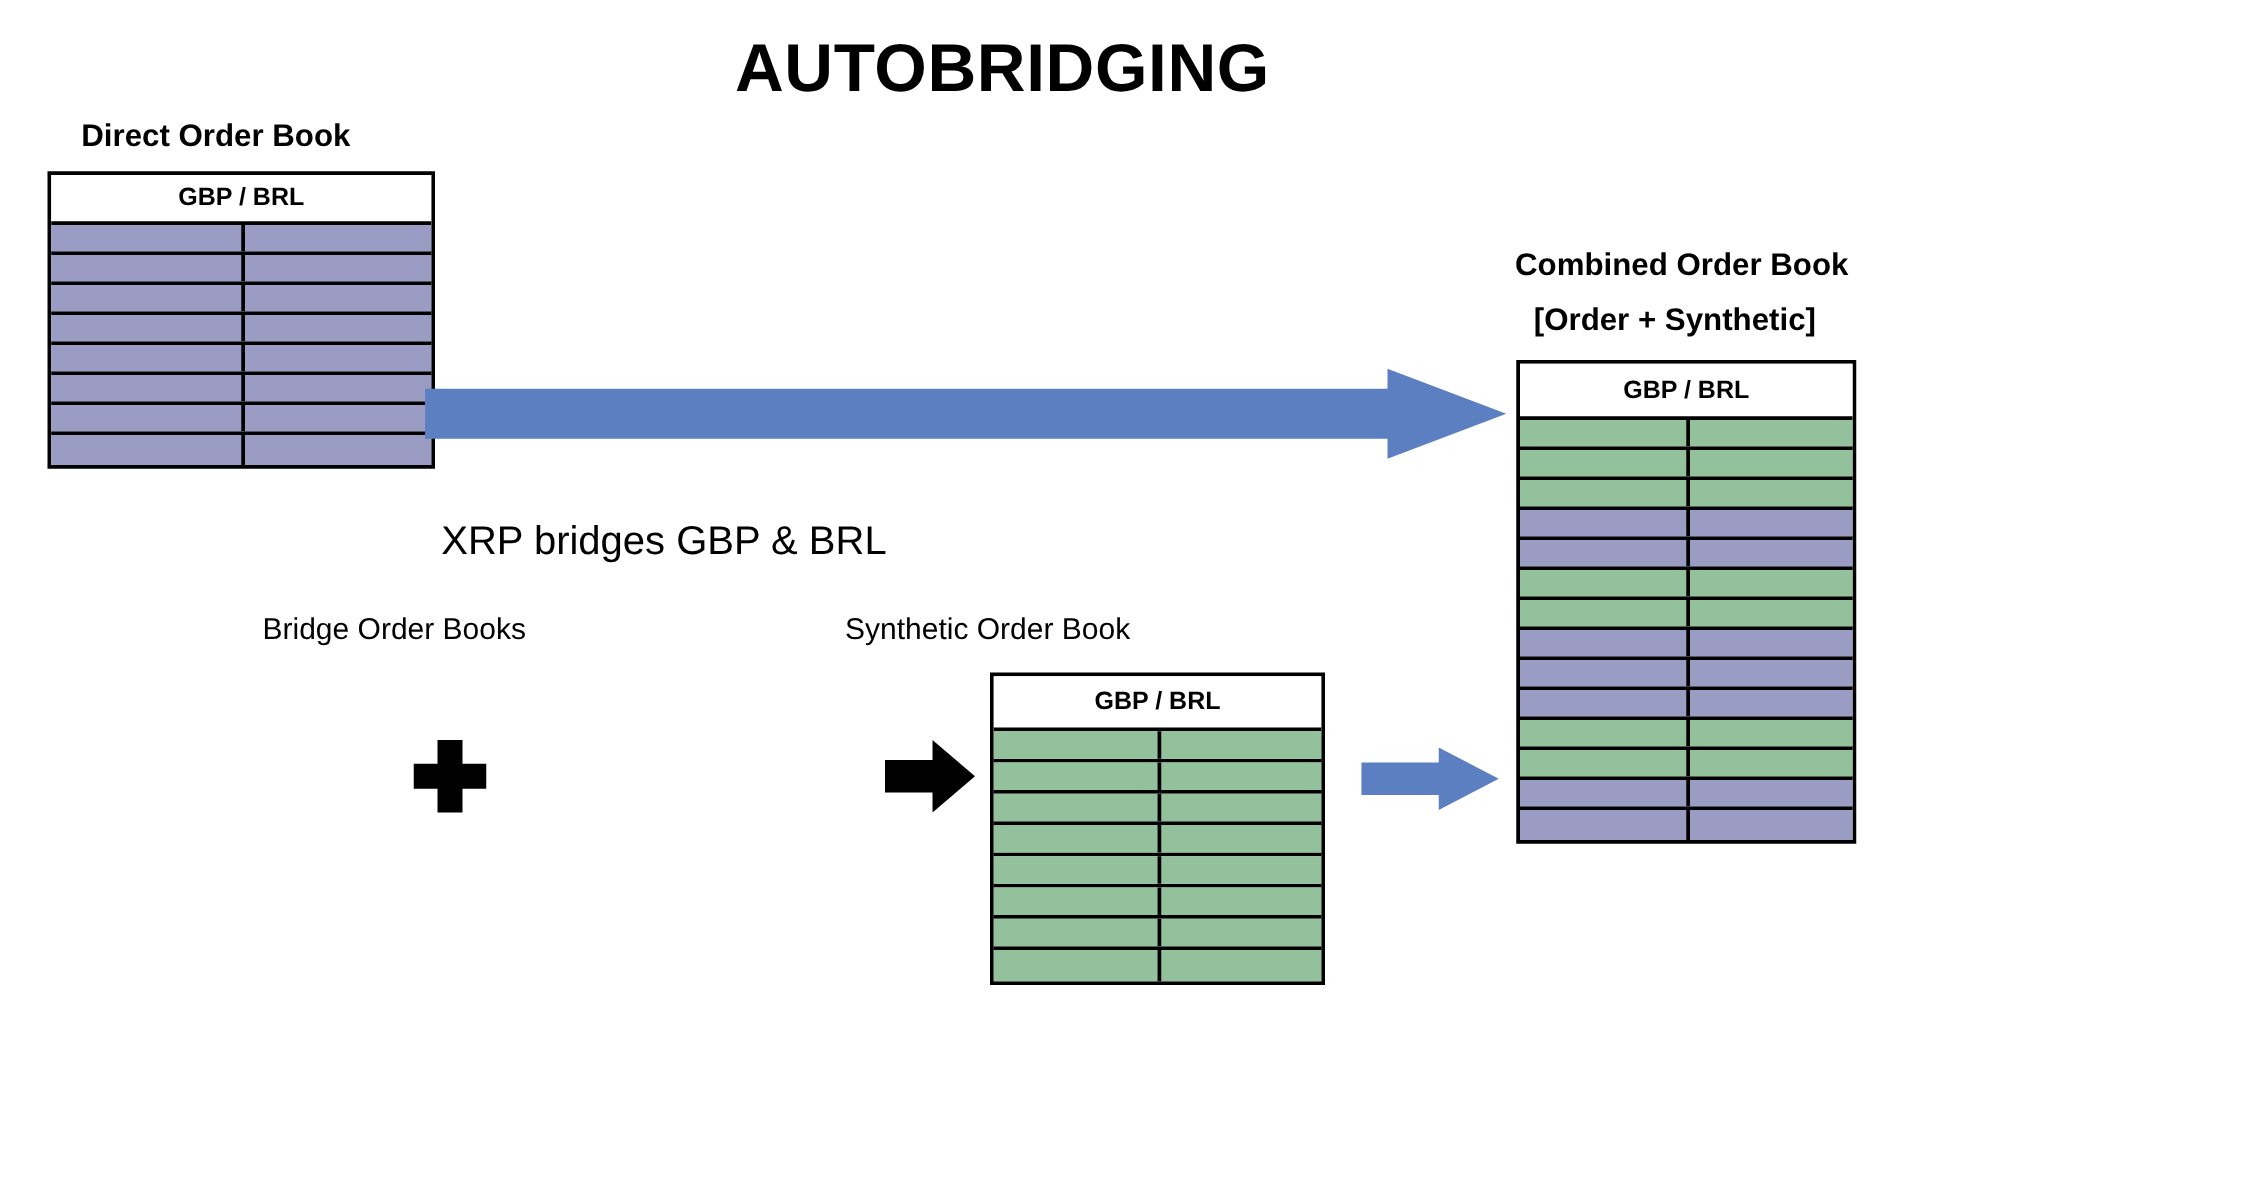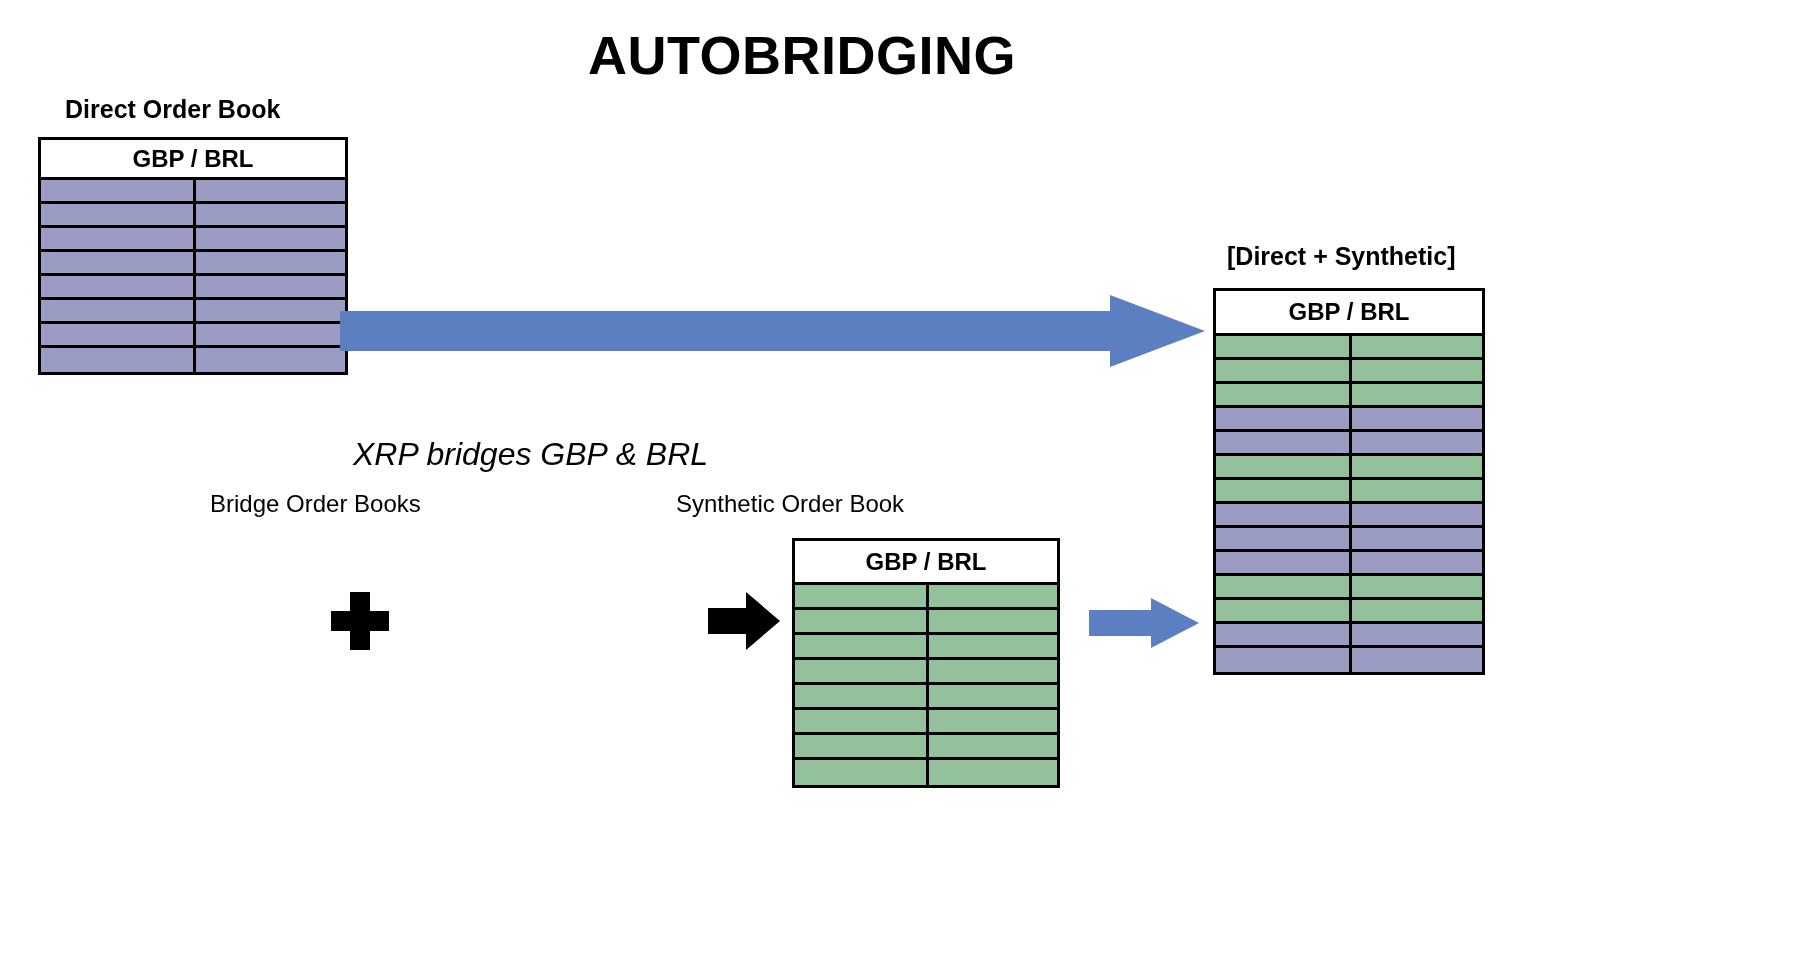--- a/index.html
+++ b/index.html
@@ -88,21 +88,21 @@
   .book .cell {
     box-sizing: border-box;
     flex: 1 1 50%;
   }
 
   
   .book.thick {
     border: 3px solid #000;
   }
   .book.thick .book-head {
-    font-size: 24px;
+    font-size: 20px;
     border-bottom: 3px solid #000;
   }
   .book.thick .row {
     border-bottom: 3px solid #000;
   }
   .book.thick .row:last-child {
     border-bottom: none;
   }
   .book.thick .cell + .cell {
     border-left: 3px solid #000;
@@ -190,21 +190,21 @@
         </div>
       </div>
   </div>
 
   <div class="arrow-blue" style="left:340px; top:295px; width:865px; height:72px;">
     <svg width="865" height="72" viewBox="0 0 865 72" xmlns="http://www.w3.org/2000/svg">
       <polygon points="0,16 770,16 770,0 865,36 770,72 770,56 0,56" fill="#5b7fc0"></polygon>
     </svg>
   </div>
 
-  <div class="bridge-headline" style="left:353px; top:436px;font-style:italic;">XRP bridges GBP &amp; BRL</div>
+  <div class="bridge-headline" style="left:353px; top:414px;">XRP bridges GBP &amp; BRL</div>
 
   <div class="plain-caption" style="left:210px; top:490px;">Bridge Order Books</div>
 
 
   <div class="plus-sign" style="left:331px; top:592px; width:58px; height:58px;">
     <div class="bar-h" style="left:0; top:19px; width:58px; height:20px;"></div>
     <div class="bar-v" style="left:19px; top:0; width:20px; height:58px;"></div>
   </div>
 
 
@@ -253,21 +253,22 @@
         </div>
       </div>
   </div>
 
   <div class="arrow-blue" style="left:1089px; top:598px; width:110px; height:50px;">
     <svg width="110" height="50" viewBox="0 0 110 50" xmlns="http://www.w3.org/2000/svg">
       <polygon points="0,12 62,12 62,0 110,25 62,50 62,38 0,38" fill="#5b7fc0"></polygon>
     </svg>
   </div>
 
-  <div class="caption" style="left:1227px; top:242px;">[Direct + Synthetic]</div>
+  <div class="caption" style="left:1212px; top:198px;">Combined Order Book</div>
+  <div class="caption" style="left:1227px; top:242px;">[Order + Synthetic]</div>
 
   <div class="book thick" id="combined-book" style="left:1213px; top:288px; width:272px;">
     <div class="book-head" style="height:45px;">GBP / BRL</div>
     <div class="book-body">
         <div class="row" style="height: 24px;">
           <div class="cell" style="background: rgb(147, 193, 156);"></div>
           <div class="cell" style="background: rgb(147, 193, 156);"></div>
         </div>
         <div class="row" style="height: 24px;">
           <div class="cell" style="background: rgb(147, 193, 156);"></div>

